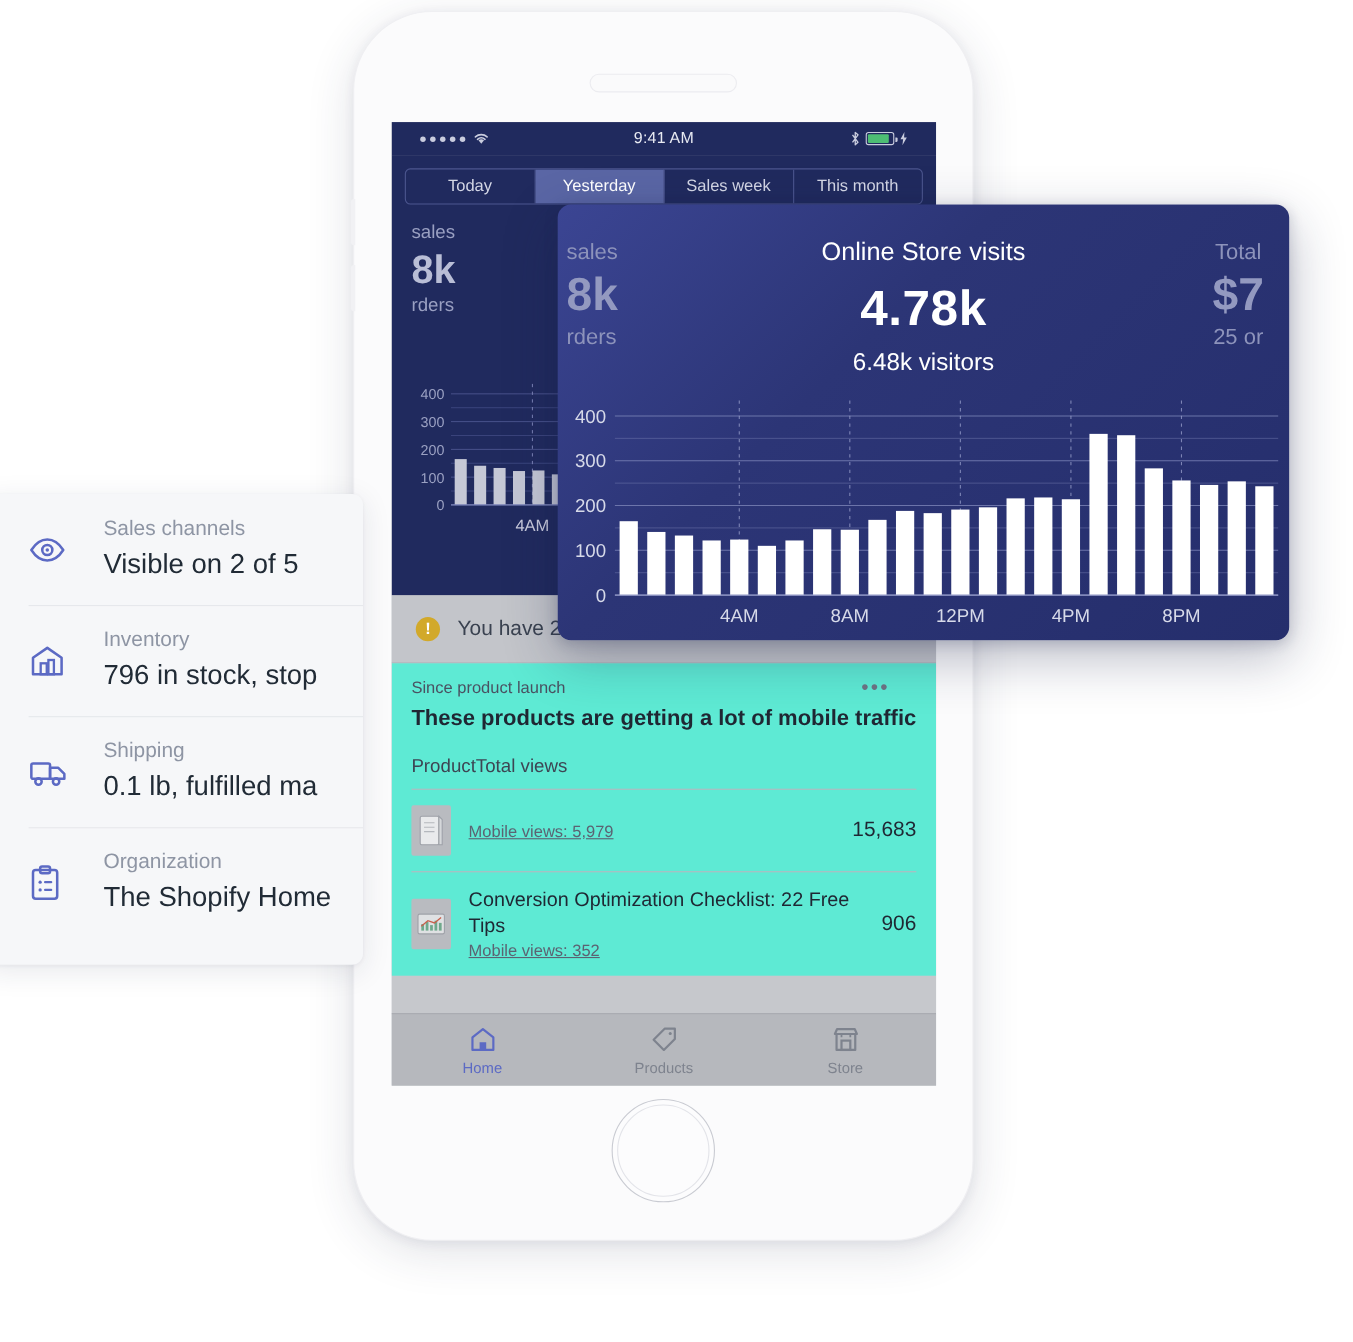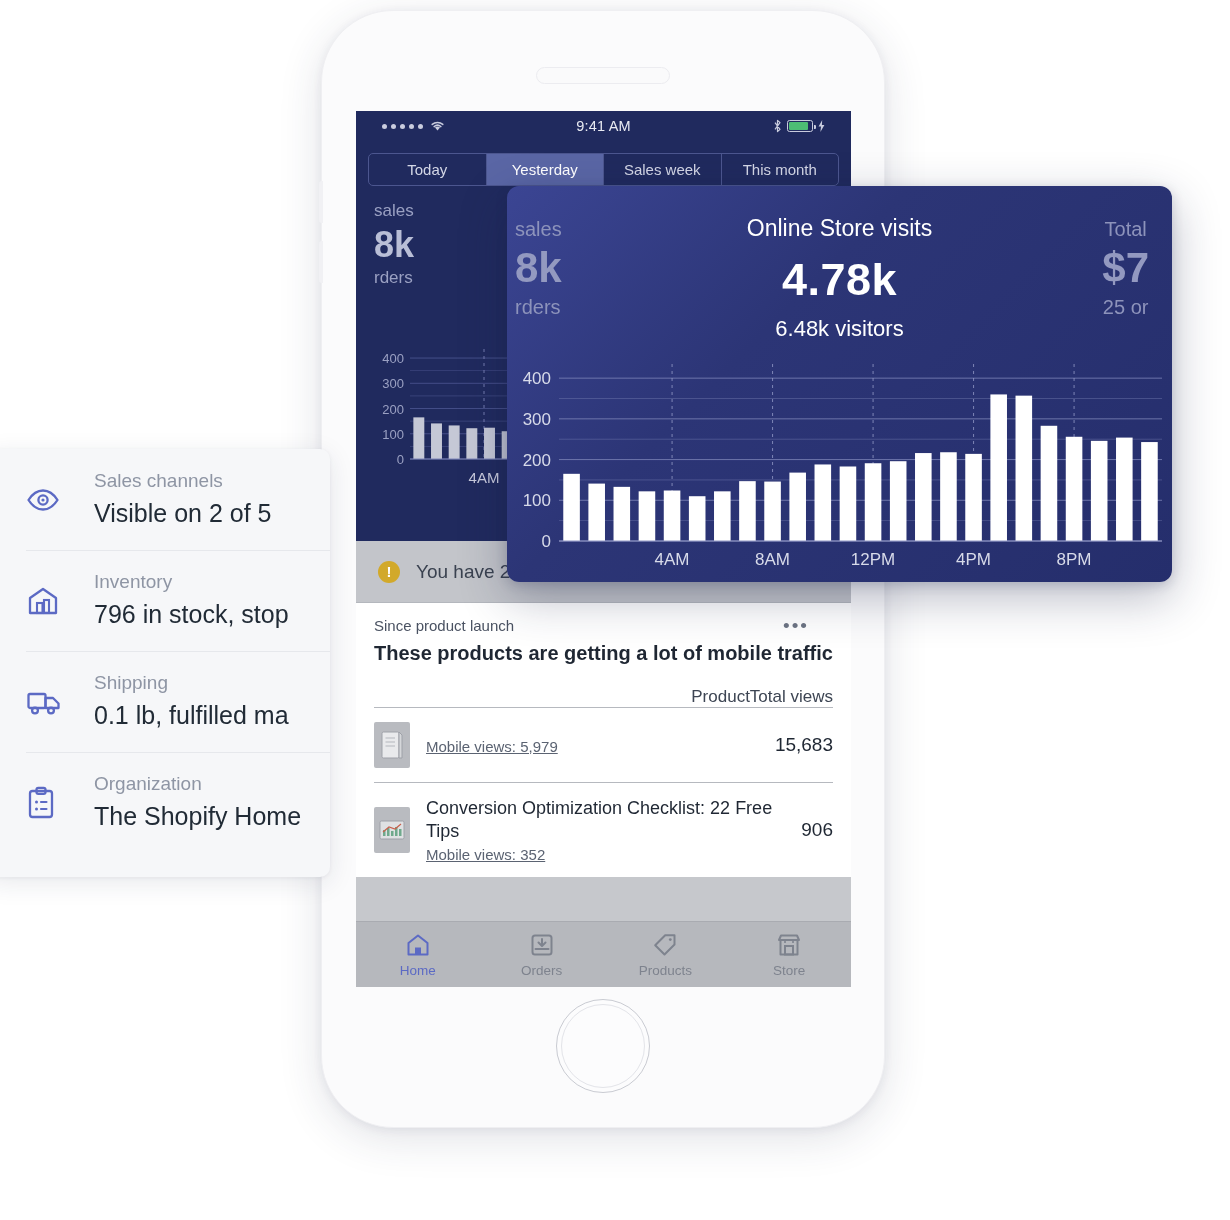--- a/index.html
+++ b/index.html
@@ -145,31 +145,31 @@
     border-bottom: 1px solid #b4b7bd;
   }
   .notice-ico {
     width: 22px; height: 22px; border-radius: 50%;
     background: #d2a92a; color: #fff; font-size: 15px; font-weight: bold;
     display: flex; align-items: center; justify-content: center; flex: 0 0 22px;
   }
   .notice-txt { font-size: 19px; color: #3a4250; white-space: nowrap; }
 
   
-  .insight { background: #ffffff; padding: 14px 18px 0 18px; }
+  .insight { background: #5eead4; padding: 14px 18px 0 18px; }
   .insight-kicker { font-size: 15px; color: #4a5262; }
   .insight-dots { position: absolute; right: 24px; font-size: 19px; color: #6d7484; letter-spacing: 2px; }
   .insight-title {
     font-size: 20px; font-weight: bold; color: #1f2733;
     line-height: 1.33; margin-top: 6px;
   }
   .tbl-head {
-    display: flex; justify-content: flex-end;
+    display: flex; justify-content: flex-start;
     font-size: 17px; color: #3d4553;
-    margin-top: 20px; 
+    margin-top: 20px; padding-bottom: 10px;
     border-bottom: 1px solid #b6b9bf;
   }
   .tbl-row {
     display: flex; align-items: center; gap: 16px;
     padding: 14px 0;
   }
   .tbl-row + .tbl-row { border-top: 1px solid #b6b9bf; }
   .thumb {
     width: 36px; height: 46px; flex: 0 0 36px;
     background: #b9bbc0; border-radius: 2px;
@@ -368,28 +368,20 @@
         </div>
       </div>
 
       <div class="tabbar">
         <div class="tab active">
           <svg width="26" height="26" viewBox="0 0 26 26">
             <path d="M3.5 11 L13 3.5 L22.5 11 L22.5 22.5 L3.5 22.5 Z" fill="none" stroke="#5c6ac4" stroke-width="2" stroke-linejoin="round"></path>
             <rect x="10" y="15.5" width="6" height="7" fill="#5c6ac4"></rect>
           </svg>
           <span>Home</span>
-        </div>
-        <div class="tab">
-          <svg width="26" height="26" viewBox="0 0 26 26">
-            <rect x="3.5" y="3.5" width="19" height="19" rx="2.5" fill="none" stroke="#7e838e" stroke-width="2"></rect>
-            <path d="M13 7 L13 13.5 M9.5 10.5 L13 14 L16.5 10.5" stroke="#7e838e" stroke-width="2" fill="none" stroke-linecap="round" stroke-linejoin="round"></path>
-            <path d="M6.5 17 L19.5 17" stroke="#7e838e" stroke-width="2" stroke-linecap="round"></path>
-          </svg>
-          <span>Orders</span>
         </div>
         <div class="tab">
           <svg width="26" height="26" viewBox="0 0 26 26">
             <path d="M13.2 3.2 L22.5 3.2 L22.5 12.5 L12.5 22.5 L3.2 13.2 Z" fill="none" stroke="#7e838e" stroke-width="2" stroke-linejoin="round"></path>
             <circle cx="18.3" cy="7.6" r="1.4" fill="#7e838e"></circle>
           </svg>
           <span>Products</span>
         </div>
         <div class="tab">
           <svg width="26" height="26" viewBox="0 0 26 26">

